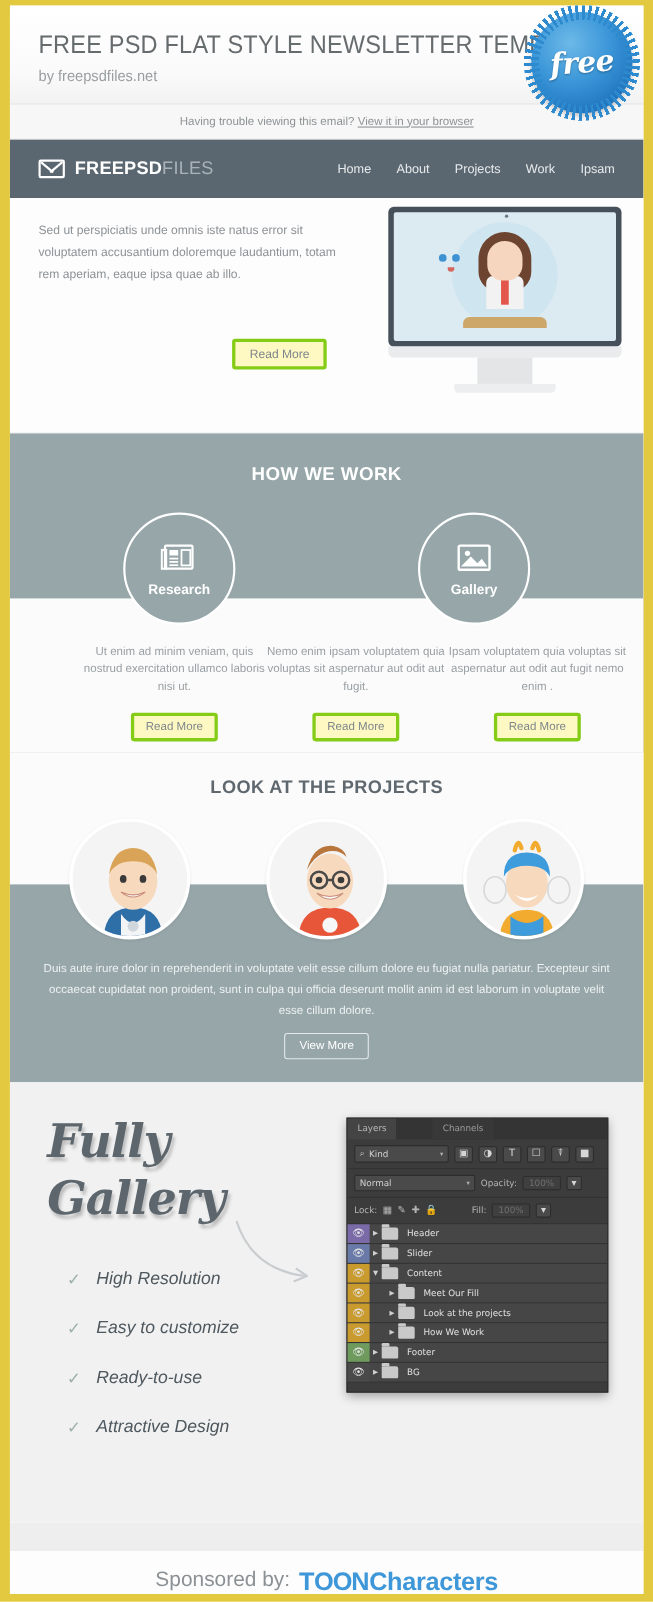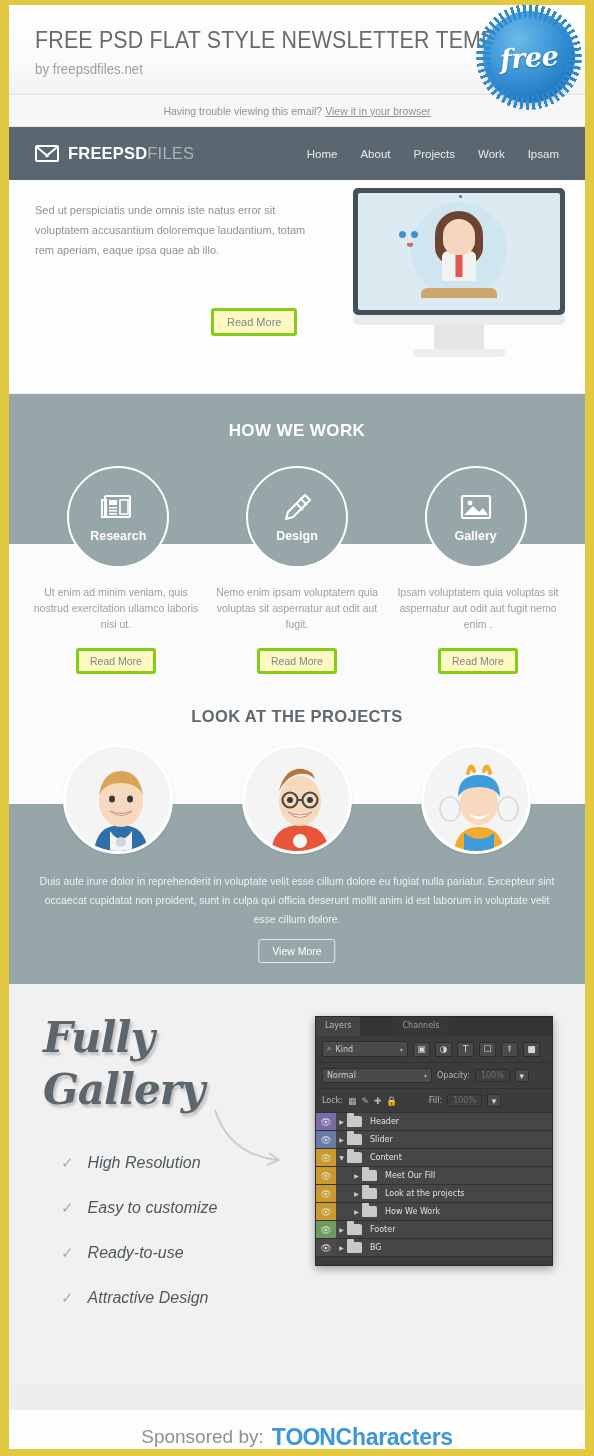--- a/index.html
+++ b/index.html
@@ -167,21 +167,21 @@
   .circ {
     width: 102px; height: 102px; border-radius: 50%;
     border: 2px solid #ffffff; background: #97a6a9;
     display: flex; flex-direction: column; align-items: center; justify-content: center;
     gap: 7px;
   }
   .circ .icn { width: 34px; height: 30px; }
   .circ .cap { color: #ffffff; font-size: 12.5px; font-weight: 600; }
   .how-cols {
     position: absolute; z-index: 5; top: 190px; left: 0; right: 0;
-    display: flex; justify-content: center; padding: 0 14px; text-align: center; gap: 16px;
+    display: flex; justify-content: flex-end; padding: 0 14px; text-align: center;
   }
   .how-col { width: 165px; }
   .how-col p { font-size: 10.5px; line-height: 16px; color: #9aa0a4; }
   .how-col .btn-outline { margin-top: 16px; font-size: 10.5px; padding: 4px 11px; }
 
   
   .look { position: relative; height: 300px; background: #fbfbfb; overflow: hidden; }
   .look::after {
     content:""; position:absolute; left:0; right:0; bottom:0; height: 180px; background: #97a6a9;
   }
@@ -355,27 +355,20 @@
           <rect x="1" y="8" width="4" height="17" fill="none" stroke="#fff" stroke-width="2"></rect>
           <rect x="8" y="8" width="8" height="5" fill="#fff"></rect>
           <rect x="8" y="15" width="8" height="1.6" fill="#fff"></rect>
           <rect x="8" y="18" width="8" height="1.6" fill="#fff"></rect>
           <rect x="8" y="21" width="8" height="1.6" fill="#fff"></rect>
           <rect x="19" y="8" width="8" height="14" fill="none" stroke="#fff" stroke-width="1.6"></rect>
         </svg>
         <div class="cap">Research</div>
       </div>
 
-      <div class="circ">
-        <svg class="icn" viewBox="0 0 34 30">
-          <path d="M25 3 L8 20 L6 27 L13 25 L30 8 Z" fill="none" stroke="#fff" stroke-width="2.2" stroke-linejoin="round"></path>
-          <path d="M20 6 L27 13 M16 11 L23 18" stroke="#fff" stroke-width="1.8"></path>
-        </svg>
-        <div class="cap">Design</div>
-      </div>
 
       <div class="circ">
         <svg class="icn" viewBox="0 0 34 30">
           <rect x="3" y="4" width="28" height="22" rx="1.5" fill="none" stroke="#fff" stroke-width="2.2"></rect>
           <circle cx="11" cy="11" r="2.4" fill="#fff"></circle>
           <path d="M5 23 L14 14 L20 20 L24 16 L29 23 Z" fill="#fff"></path>
         </svg>
         <div class="cap">Gallery</div>
       </div>
     </div>

